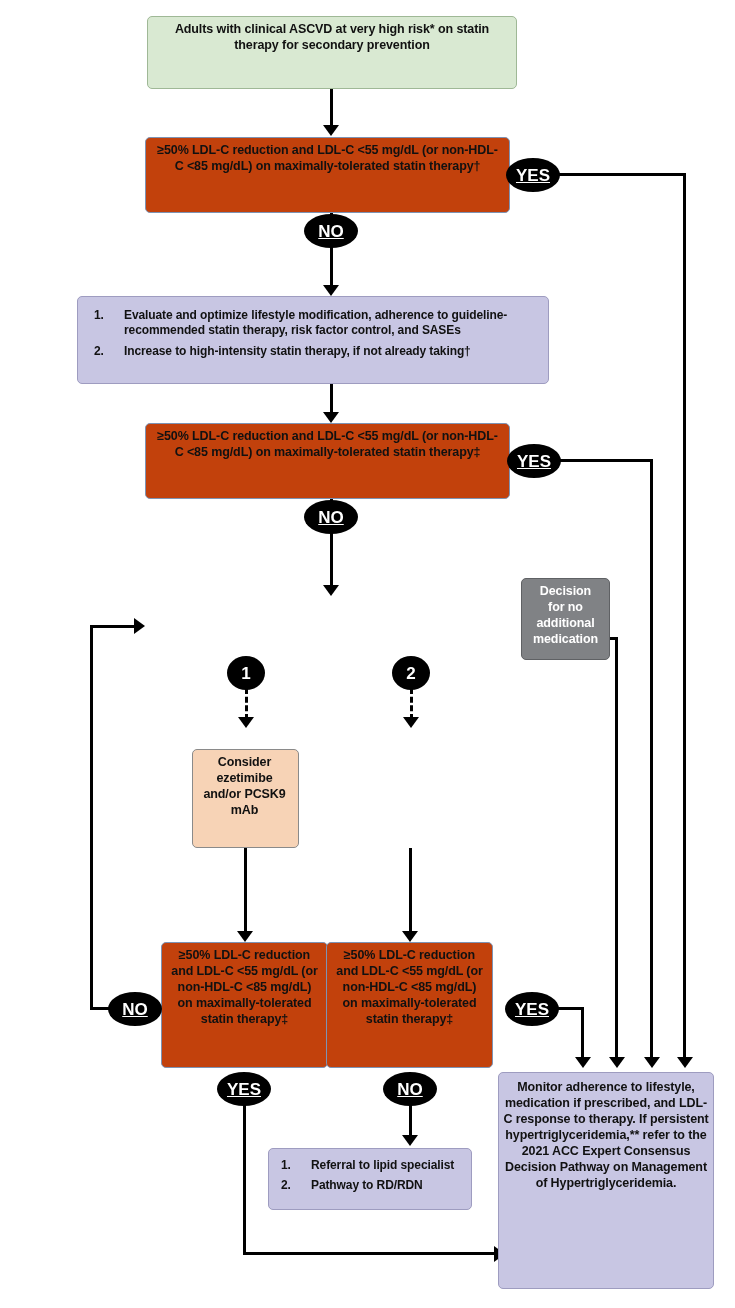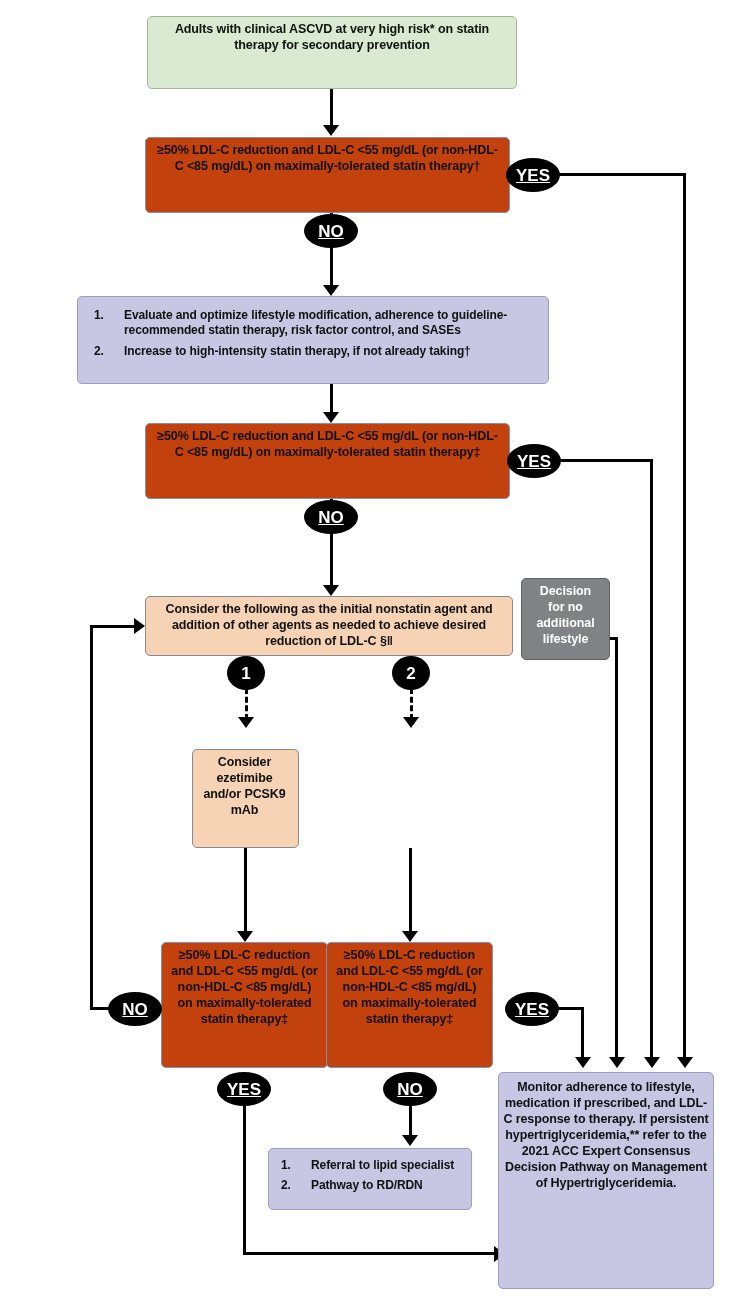--- a/index.html
+++ b/index.html
@@ -155,26 +155,23 @@
   <div class="hline" style="left:557px; top:459px; width:96px;"></div>
   <div class="vline" style="left:650px; top:459px; height:602px;"></div>
   <div class="arrowhead" style="left:644px; top:1057px;"></div>
 
   <div class="vline" style="left:330px; top:499px; height:92px;"></div>
   <div class="pill yesno" style="left:304px; top:500px;">
     <span>NO</span>
   </div>
   <div class="arrowhead" style="left:323px; top:585px;"></div>
 
-  <div class="node node-orange" style="left:145px; top:596px; width:368px; height:60px; font-size:12.5px;">
-    <span>Consider the following as the initial nonstatin agent and addition of other agents as needed to achieve desired reduction of LDL-C §‖</span>
-  </div>
 
   <div class="node node-gray" style="left:521px; top:578px; width:89px; height:82px; font-size:12.5px; font-weight:700;">
-    <span>Decision for no additional lifestyle</span>
+    <span>Decision for no additional medication</span>
   </div>
 
   <div class="hline" style="left:608px; top:637px; width:10px;"></div>
   <div class="vline" style="left:615px; top:637px; height:424px;"></div>
   <div class="arrowhead" style="left:609px; top:1057px;"></div>
 
   <div class="pill numcircle" style="left:227px; top:656px;">
     <span>1</span>
   </div>
   <div class="pill numcircle" style="left:392px; top:656px;">

